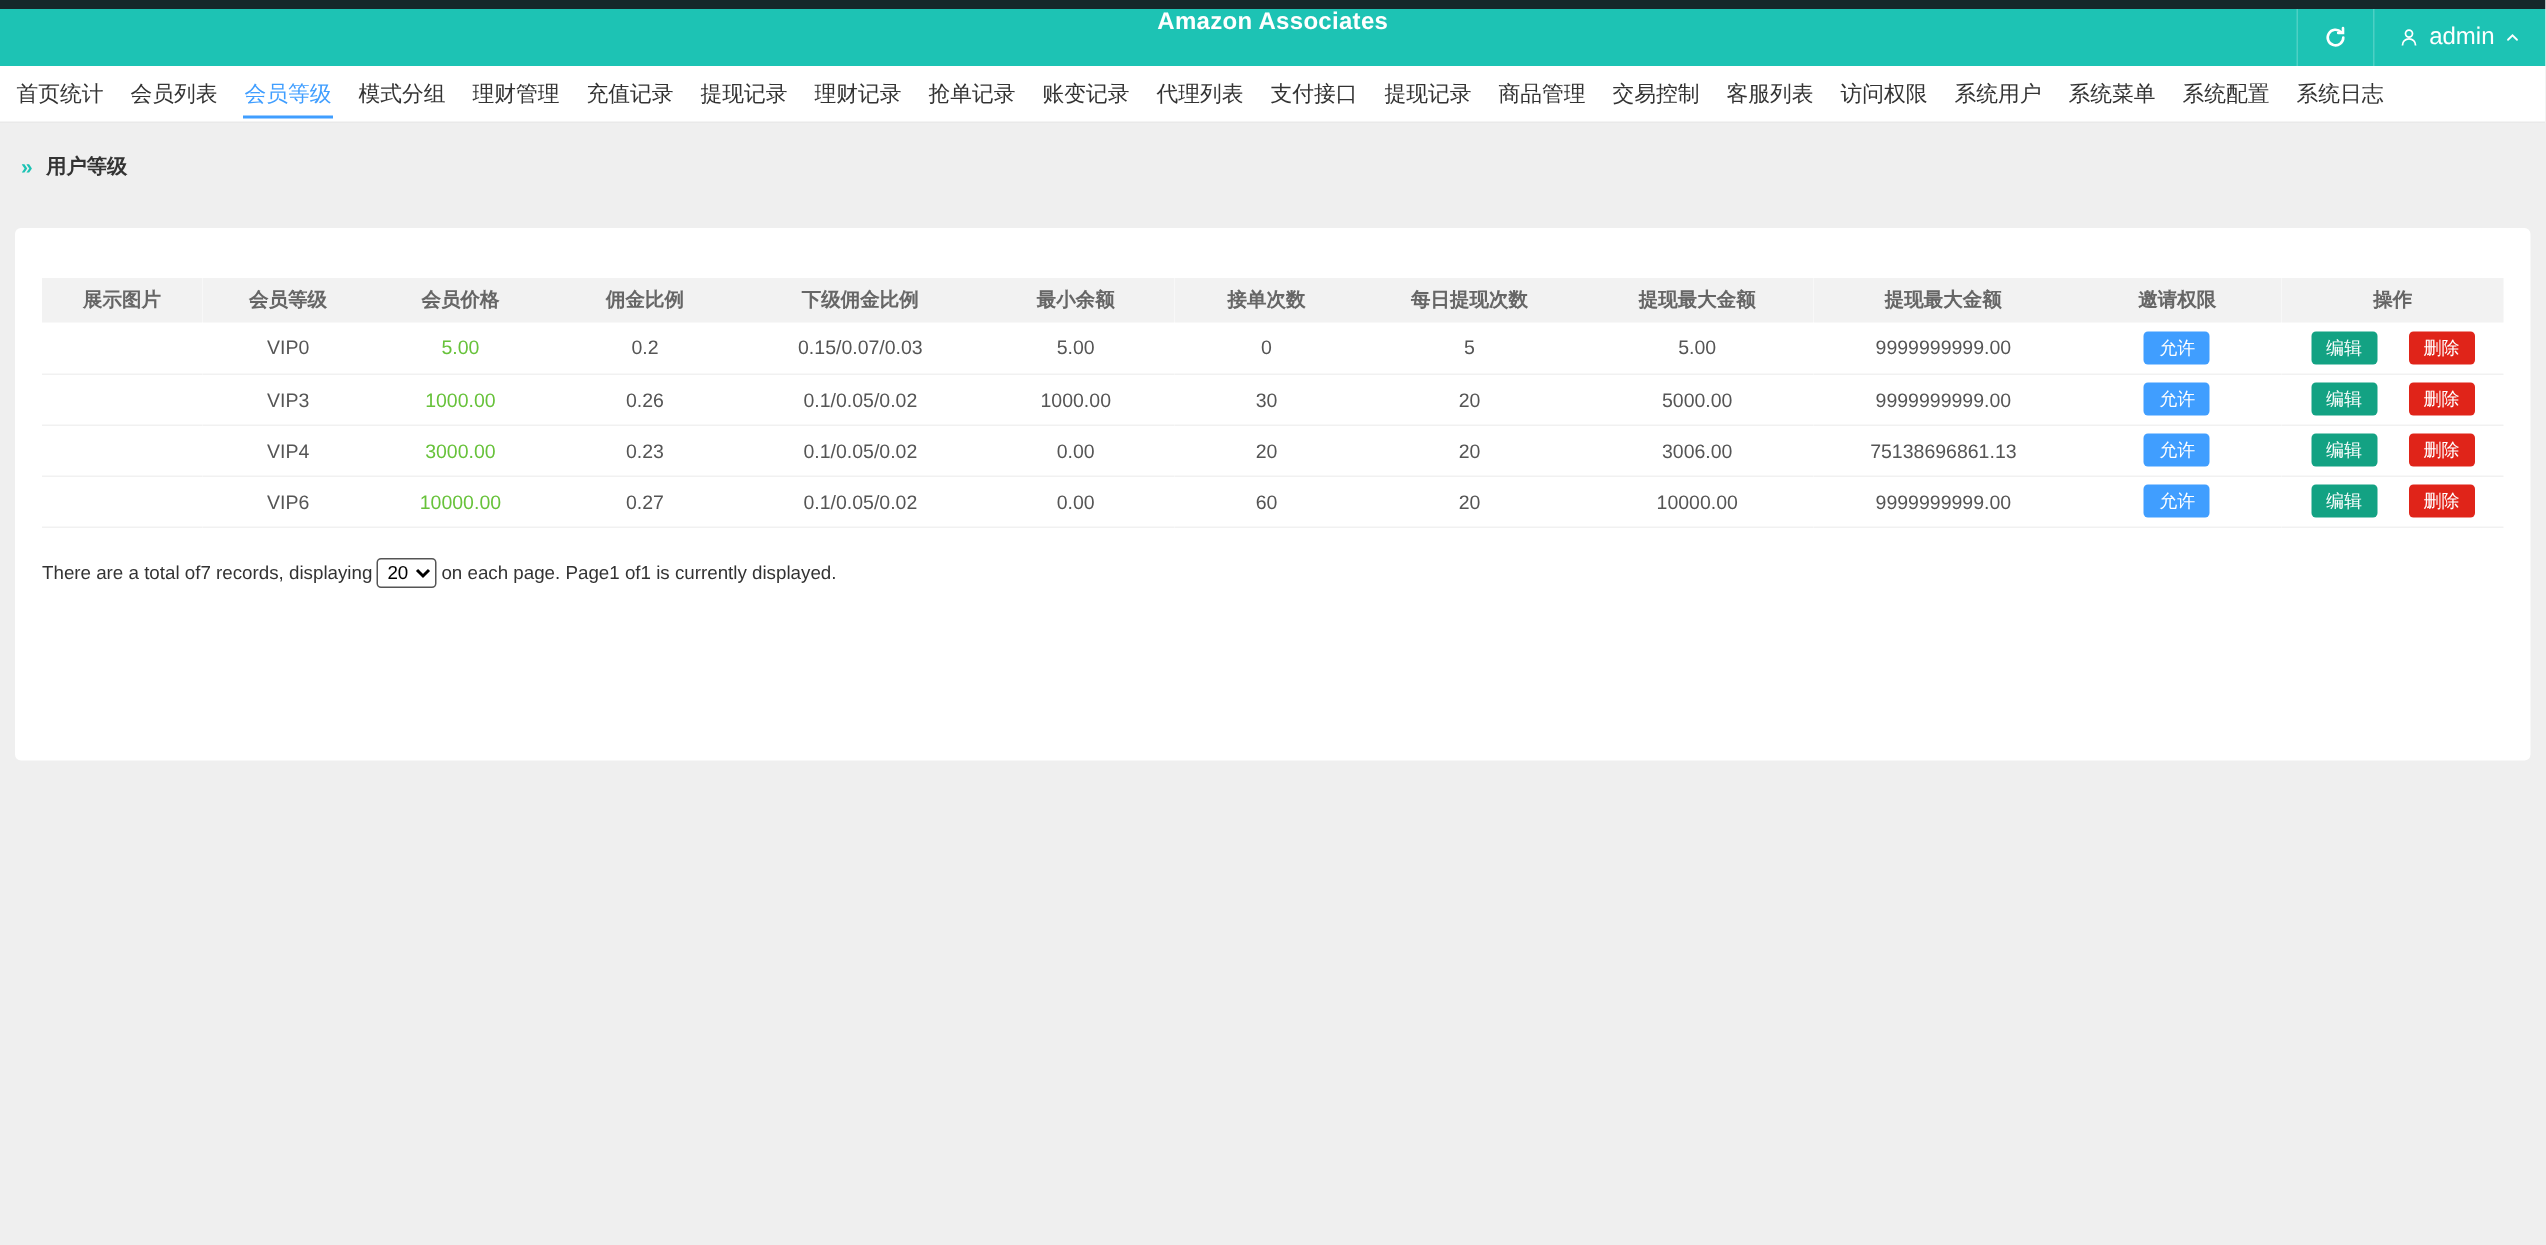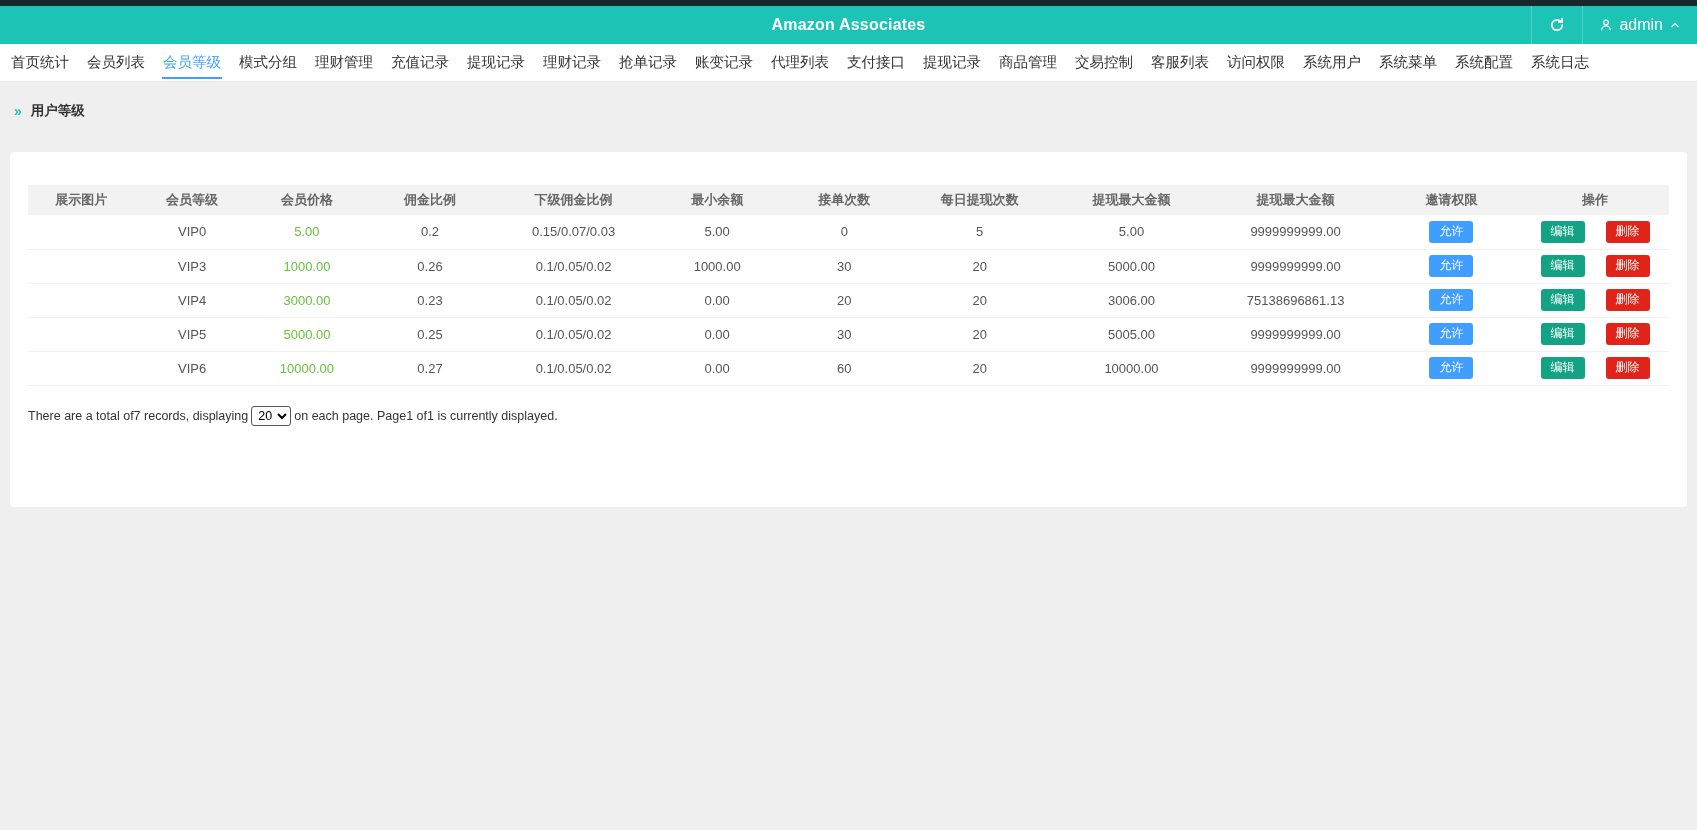--- a/index.html
+++ b/index.html
@@ -7,21 +7,21 @@
   body {
     width: 1697px; height: 830px;
     background: #efefef;
     font-family: "Liberation Sans", sans-serif;
     overflow: hidden;
   }
   .top-strip { height: 6px; background: #15272a; }
   
   .topbar {
     height: 38px; background: var(--teal, #1dc3b4);
-    position: relative; display: flex; align-items: center; color: #fff;
+    position: relative; display: flex; color: #fff;
   }
   .topbar-title {
     position: absolute; left: 0; right: 0; text-align: center;
     font-size: 16px; font-weight: bold; letter-spacing: .2px; pointer-events: none;
   }
   .topbar-right { margin-left: auto; display: flex; align-items: stretch; height: 100%; position: relative; }
   .topbar-btn {
     width: 52px; display: flex; align-items: center; justify-content: center;
     border-left: 1px solid rgba(255,255,255,.22); border-right: 1px solid rgba(255,255,255,.22);
     cursor: pointer;
@@ -58,21 +58,21 @@
     height: 30px; text-align: center; overflow: hidden;
   }
   tbody td { height: 34px; text-align: center; border-bottom: 1px solid #f1f1f1; overflow: hidden; }
   th:nth-child(1){width:6.5%} th:nth-child(2){width:7%} th:nth-child(3){width:7%}
   th:nth-child(4){width:8%}  th:nth-child(5){width:9.5%} th:nth-child(6){width:8%}
   th:nth-child(7){width:7.5%} th:nth-child(8){width:9%} th:nth-child(9){width:9.5%}
   th:nth-child(10){width:10.5%} th:nth-child(11){width:8.5%} th:nth-child(12){width:9%}
   td.green { color: var(--green, #67c23a); }
   .btn {
     border: none; border-radius: 3px; color: #fff; font-size: 12px;
-    padding: 4px 10px; cursor: pointer; font-family: Liberation Mono, monospace; line-height: 1.2;
+    padding: 4px 10px; cursor: pointer; font-family: Liberation Serif, serif; line-height: 1.2;
   }
   .btn-blue  { background: var(--blue, #409eff); }
   .btn-green { background: var(--btn-green, #13a283); margin-right: 21px; }
   .btn-red   { background: var(--btn-red, #e02419); }
   
   .pagination {
     margin-top: 20px; display: flex; align-items: center; gap: 3px;
     font-size: 12.5px; color: #333;
   }
   .pagination select {
@@ -192,34 +192,20 @@
           <td>0.00</td>
           <td>20</td>
           <td>20</td>
           <td>3006.00</td>
           <td>75138696861.13</td>
           <td><button class="btn btn-blue">允许</button></td>
           <td><button class="btn btn-green">编辑</button><button class="btn btn-red">删除</button></td>
         </tr>
         <tr>
           <td></td>
-          <td>VIP5</td>
-          <td class="green">5000.00</td>
-          <td>0.25</td>
-          <td>0.1/0.05/0.02</td>
-          <td>0.00</td>
-          <td>30</td>
-          <td>20</td>
-          <td>5005.00</td>
-          <td>9999999999.00</td>
-          <td><button class="btn btn-blue">允许</button></td>
-          <td><button class="btn btn-green">编辑</button><button class="btn btn-red">删除</button></td>
-        </tr>
-        <tr>
-          <td></td>
           <td>VIP6</td>
           <td class="green">10000.00</td>
           <td>0.27</td>
           <td>0.1/0.05/0.02</td>
           <td>0.00</td>
           <td>60</td>
           <td>20</td>
           <td>10000.00</td>
           <td>9999999999.00</td>
           <td><button class="btn btn-blue">允许</button></td>

